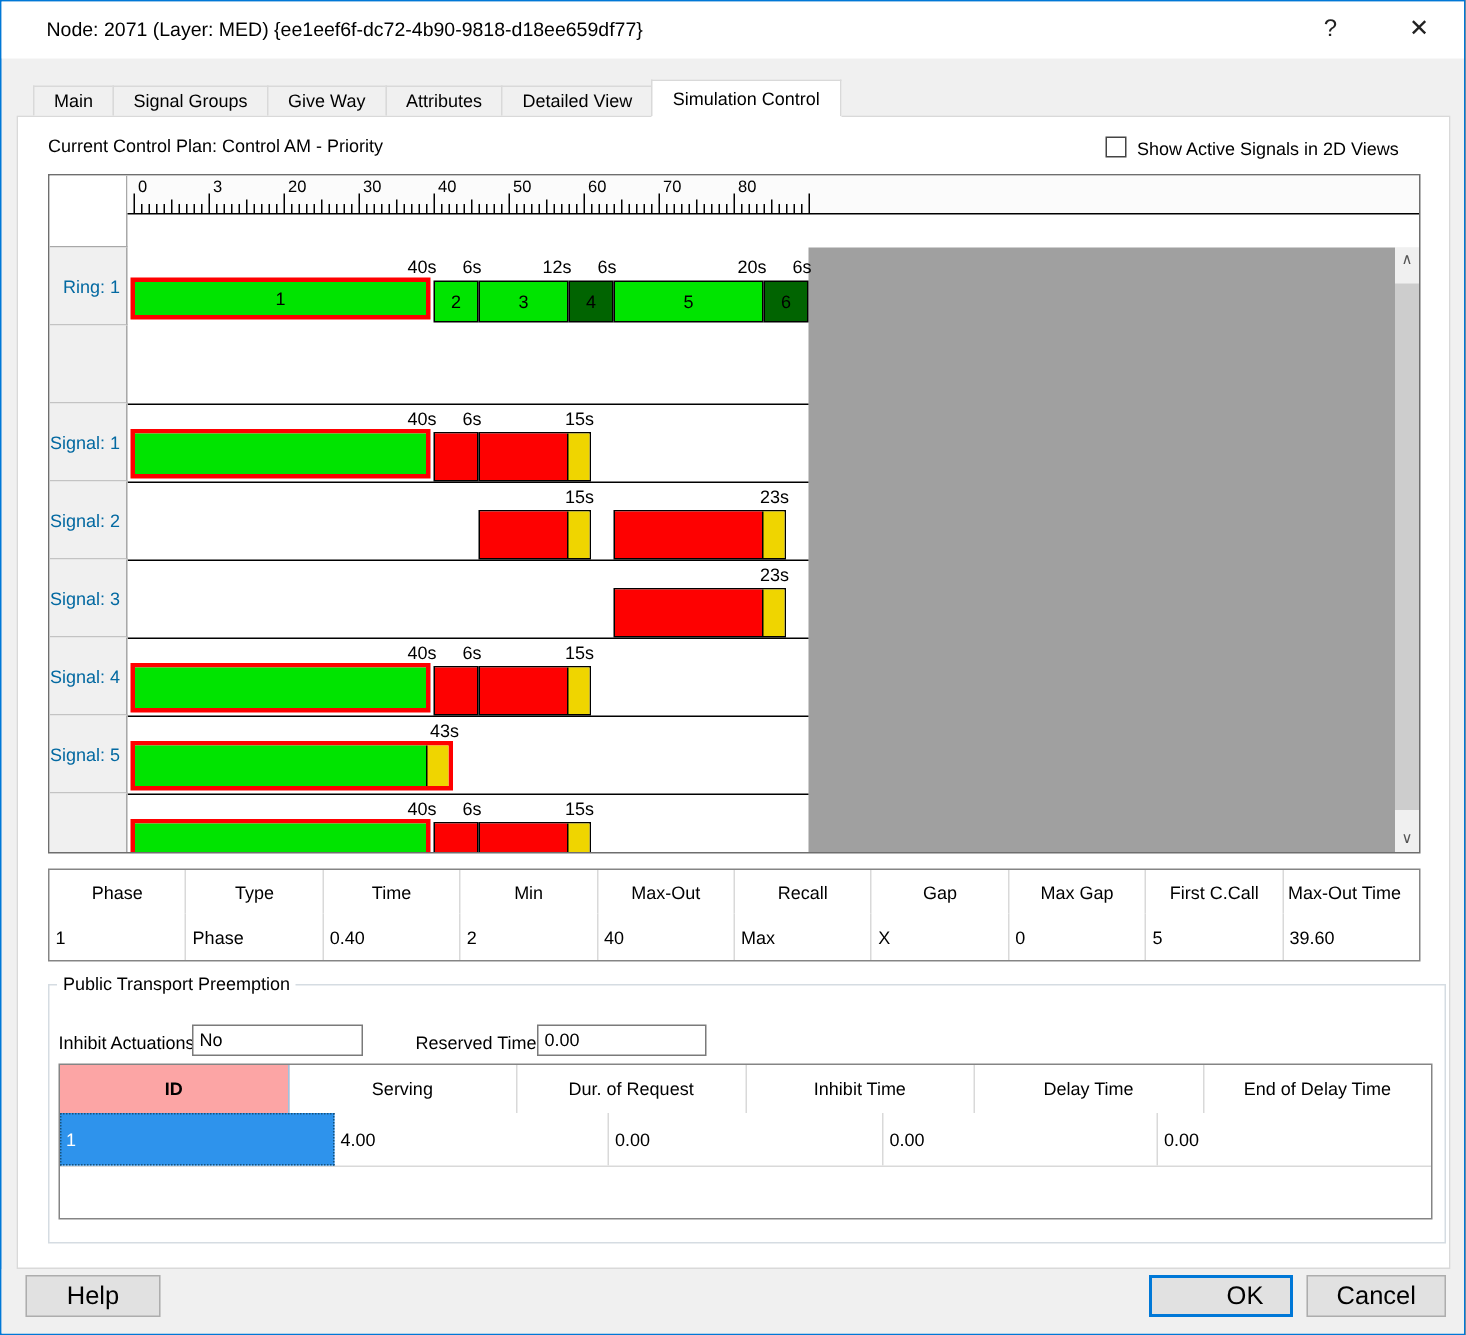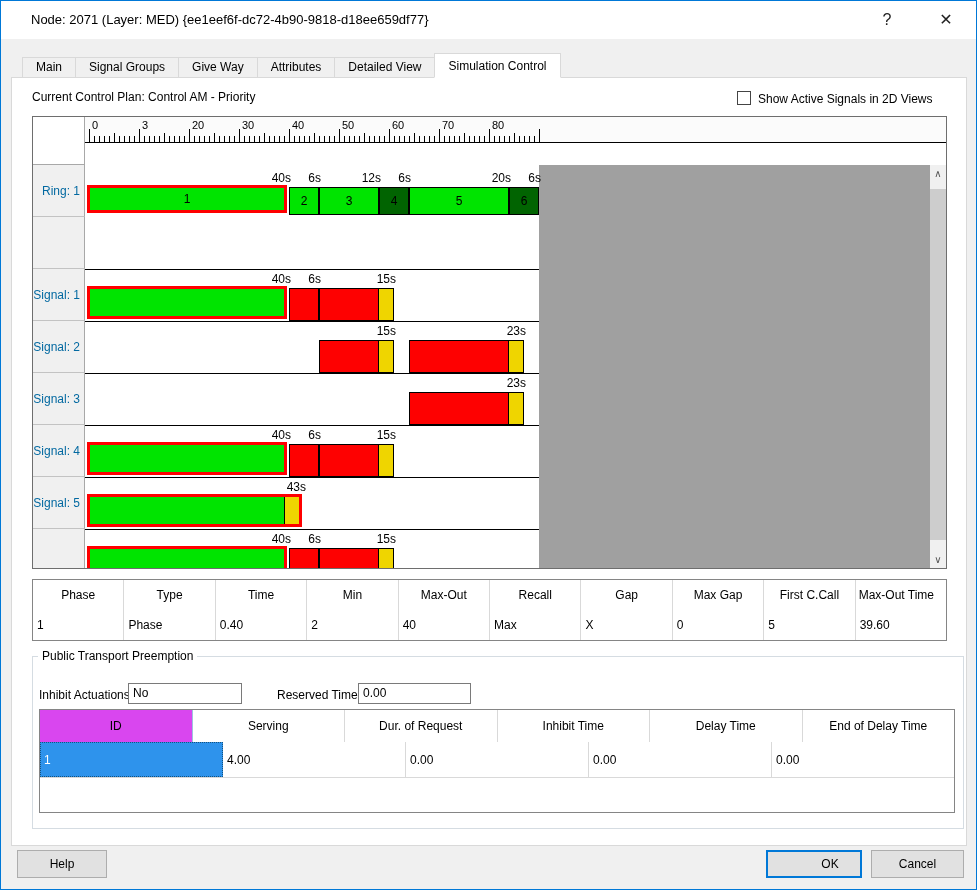--- a/index.html
+++ b/index.html
@@ -50,26 +50,26 @@
   #ptp-title{position:absolute;left:37px;top:648px;background:#FFF;padding:0 4px;font-size:12px;color:#000;}
   .field-label{position:absolute;font-size:12px;color:#000;}
   .field-input{position:absolute;height:21px;background:#FFF;border:1px solid #7A7A7A;font-size:12px;line-height:19px;padding-left:4px;color:#000;}
   
   #pt-table{position:absolute;left:38px;top:708px;width:916px;height:104px;border:1px solid #858585;background:#FFF;display:flex;flex-direction:column;}
   #pt-head{display:flex;height:32px;}
   #pt-row{display:flex;height:36px;border-bottom:1px solid #D9D9D9;}
   .tcell{flex:1;border-right:1px solid #D9D9D9;font-size:12px;display:flex;align-items:center;}
   .tcell:last-child{border-right:none;}
   #pt-head .tcell{justify-content:center;}
-  #pt-head .tcell.id-head{background:#d946ef;font-weight:normal;border-right:1px solid #9DC3E0;}
+  #pt-head .tcell.id-head{background:#fca5a5;font-weight:bold;border-right:1px solid #9DC3E0;}
   #pt-row .tcell{justify-content:flex-start;padding-left:4px;}
   #pt-row .tcell.id-sel{background:#2E93EC;color:#FFF;border:1px dotted #14527F;padding-left:3px;}
   
   #btnbar{position:absolute;left:0;top:845px;width:100%;height:45px;background:#F0F0F0;}
-  .dlg-btn{position:absolute;top:4px;height:28px;background:#E1E1E1;border:1px solid #ADADAD;font-size:12px;color:#000;display:flex;align-items:center;justify-content:center;}
+  .dlg-btn{position:absolute;top:4px;height:28px;background:#E1E1E1;border:1px solid #ADADAD;font-size:17px;color:#000;display:flex;align-items:center;justify-content:center;}
   .dlg-btn.default{border:2px solid #0078D7;padding-left:32px;}
 </style>
 </head>
 <body>
 
 <div id="win">
   <div id="titlebar">
     <div id="title-text">Node: 2071 (Layer: MED) {ee1eef6f-dc72-4b90-9818-d18ee659df77}</div>
     <div class="cap-btn" style="left:864px;">?</div>
     <div class="cap-btn" style="left:923px;">✕</div>

